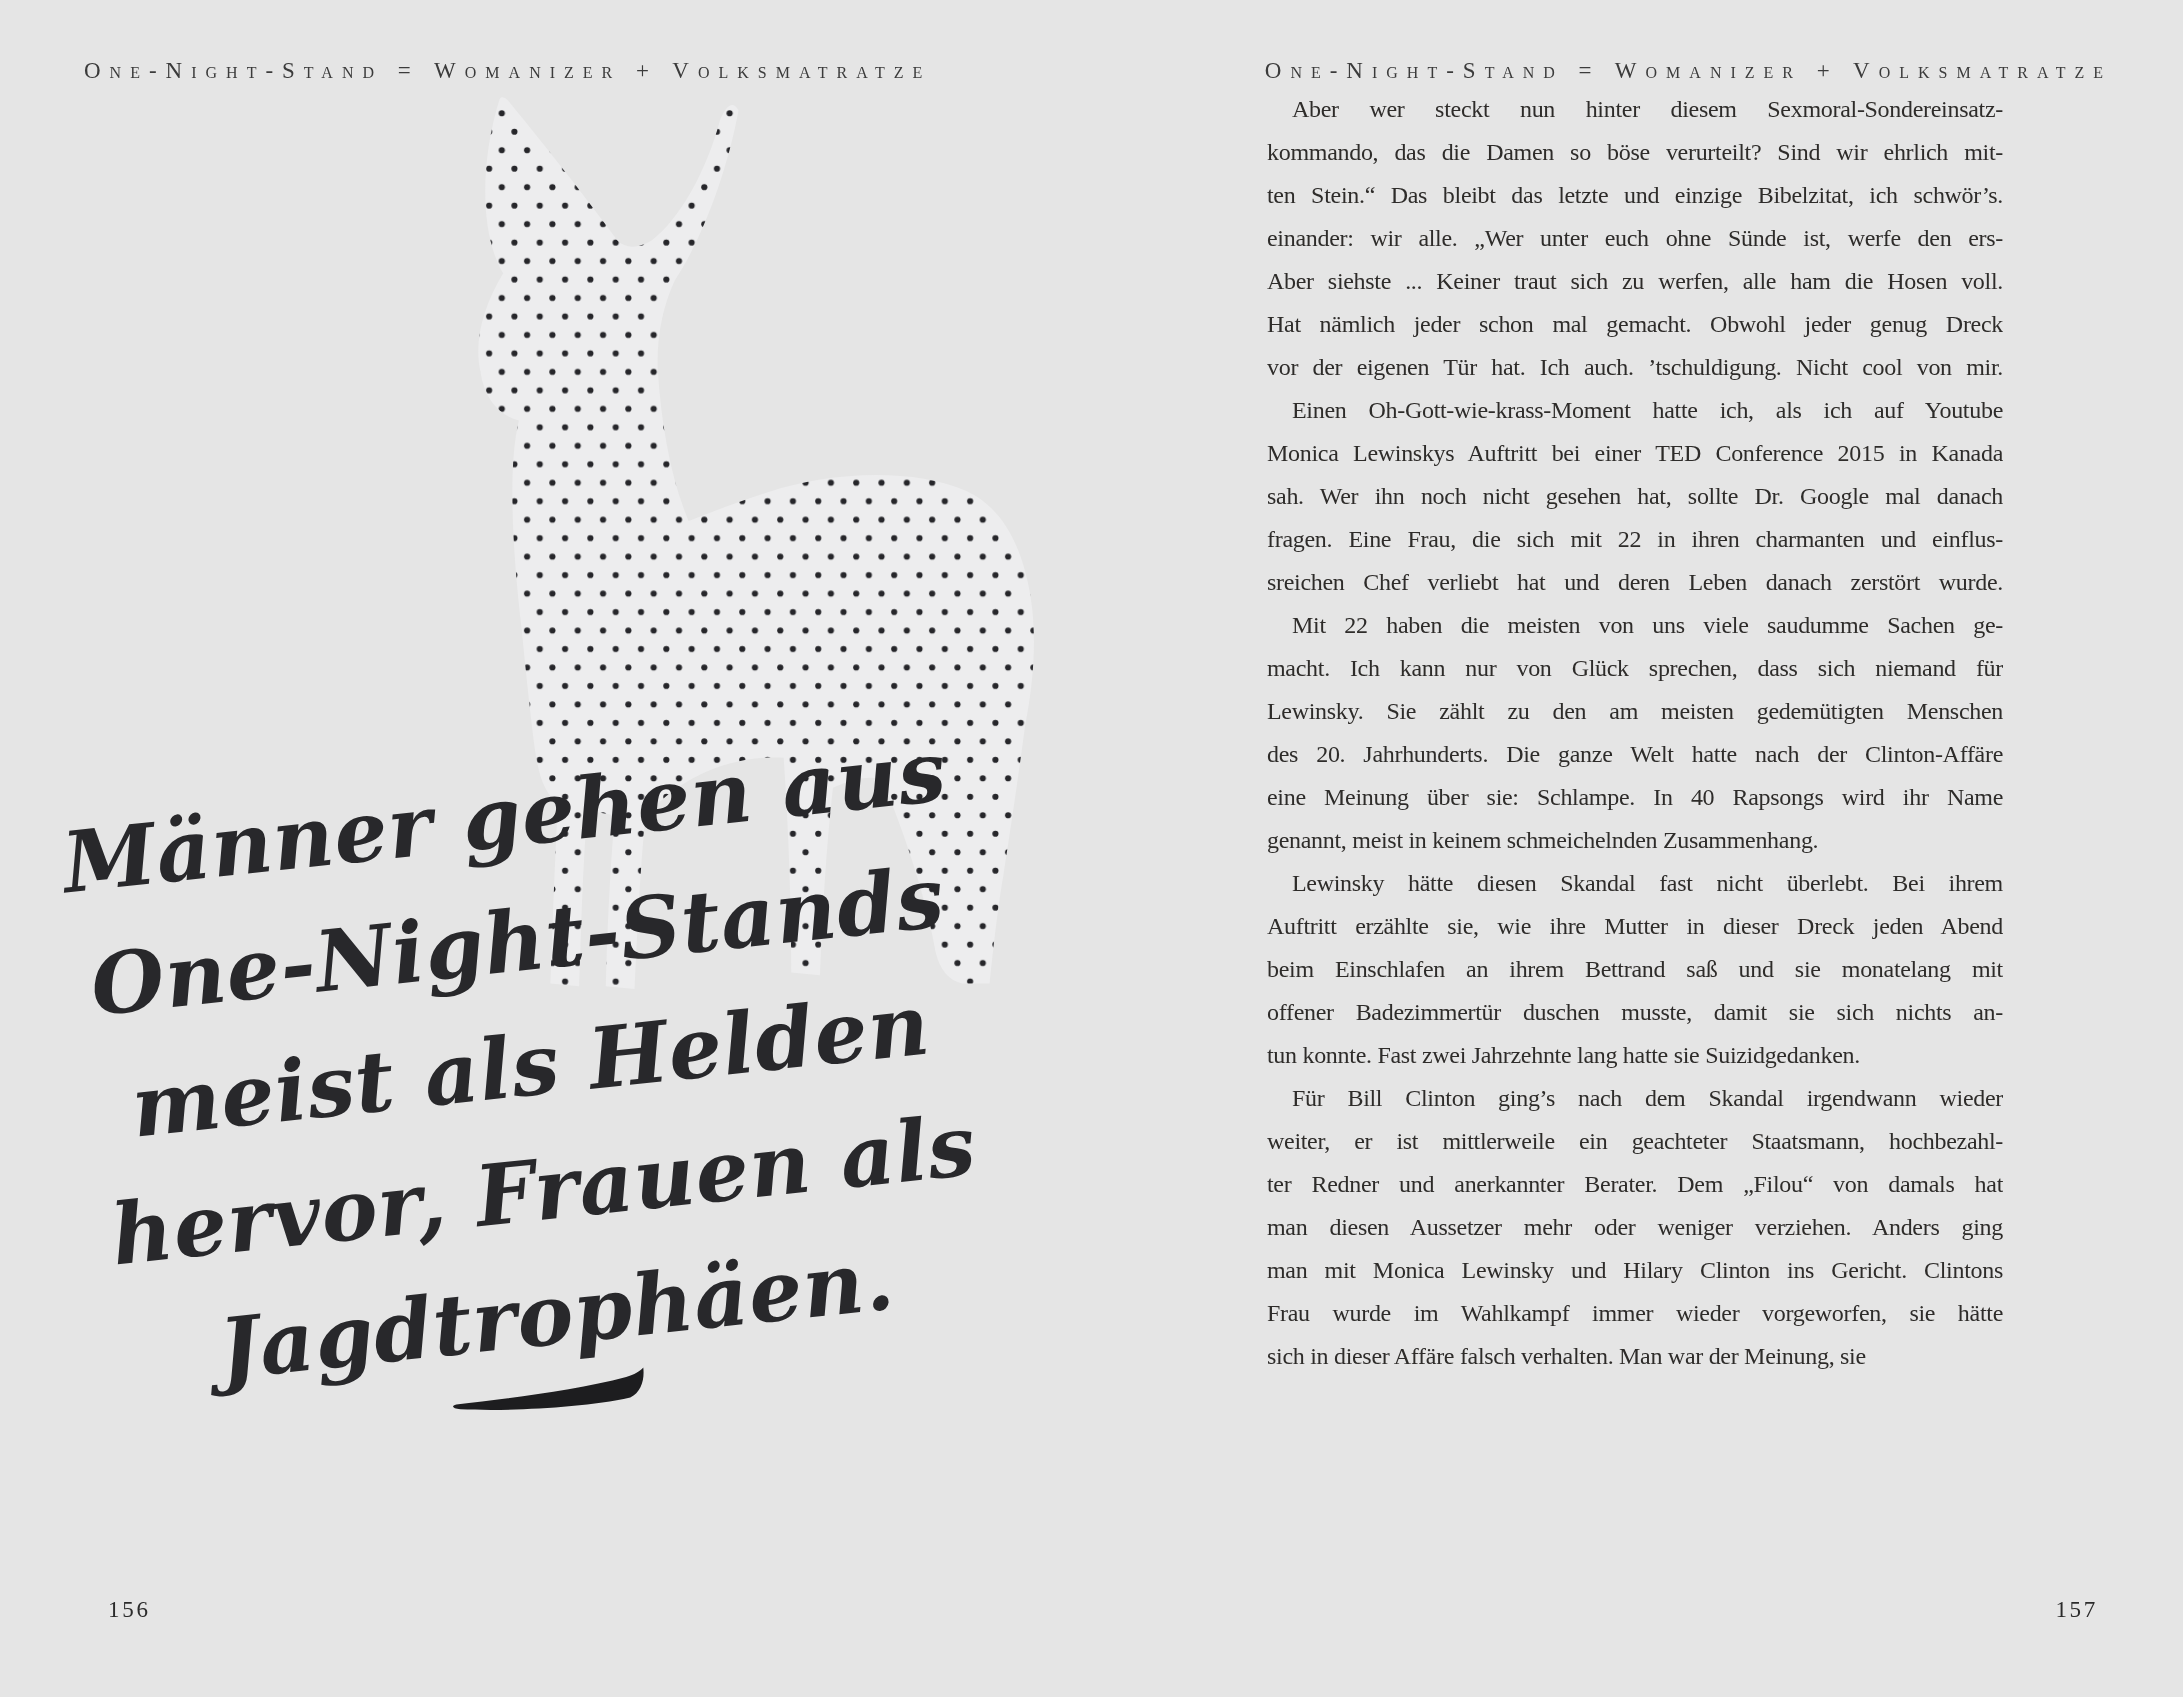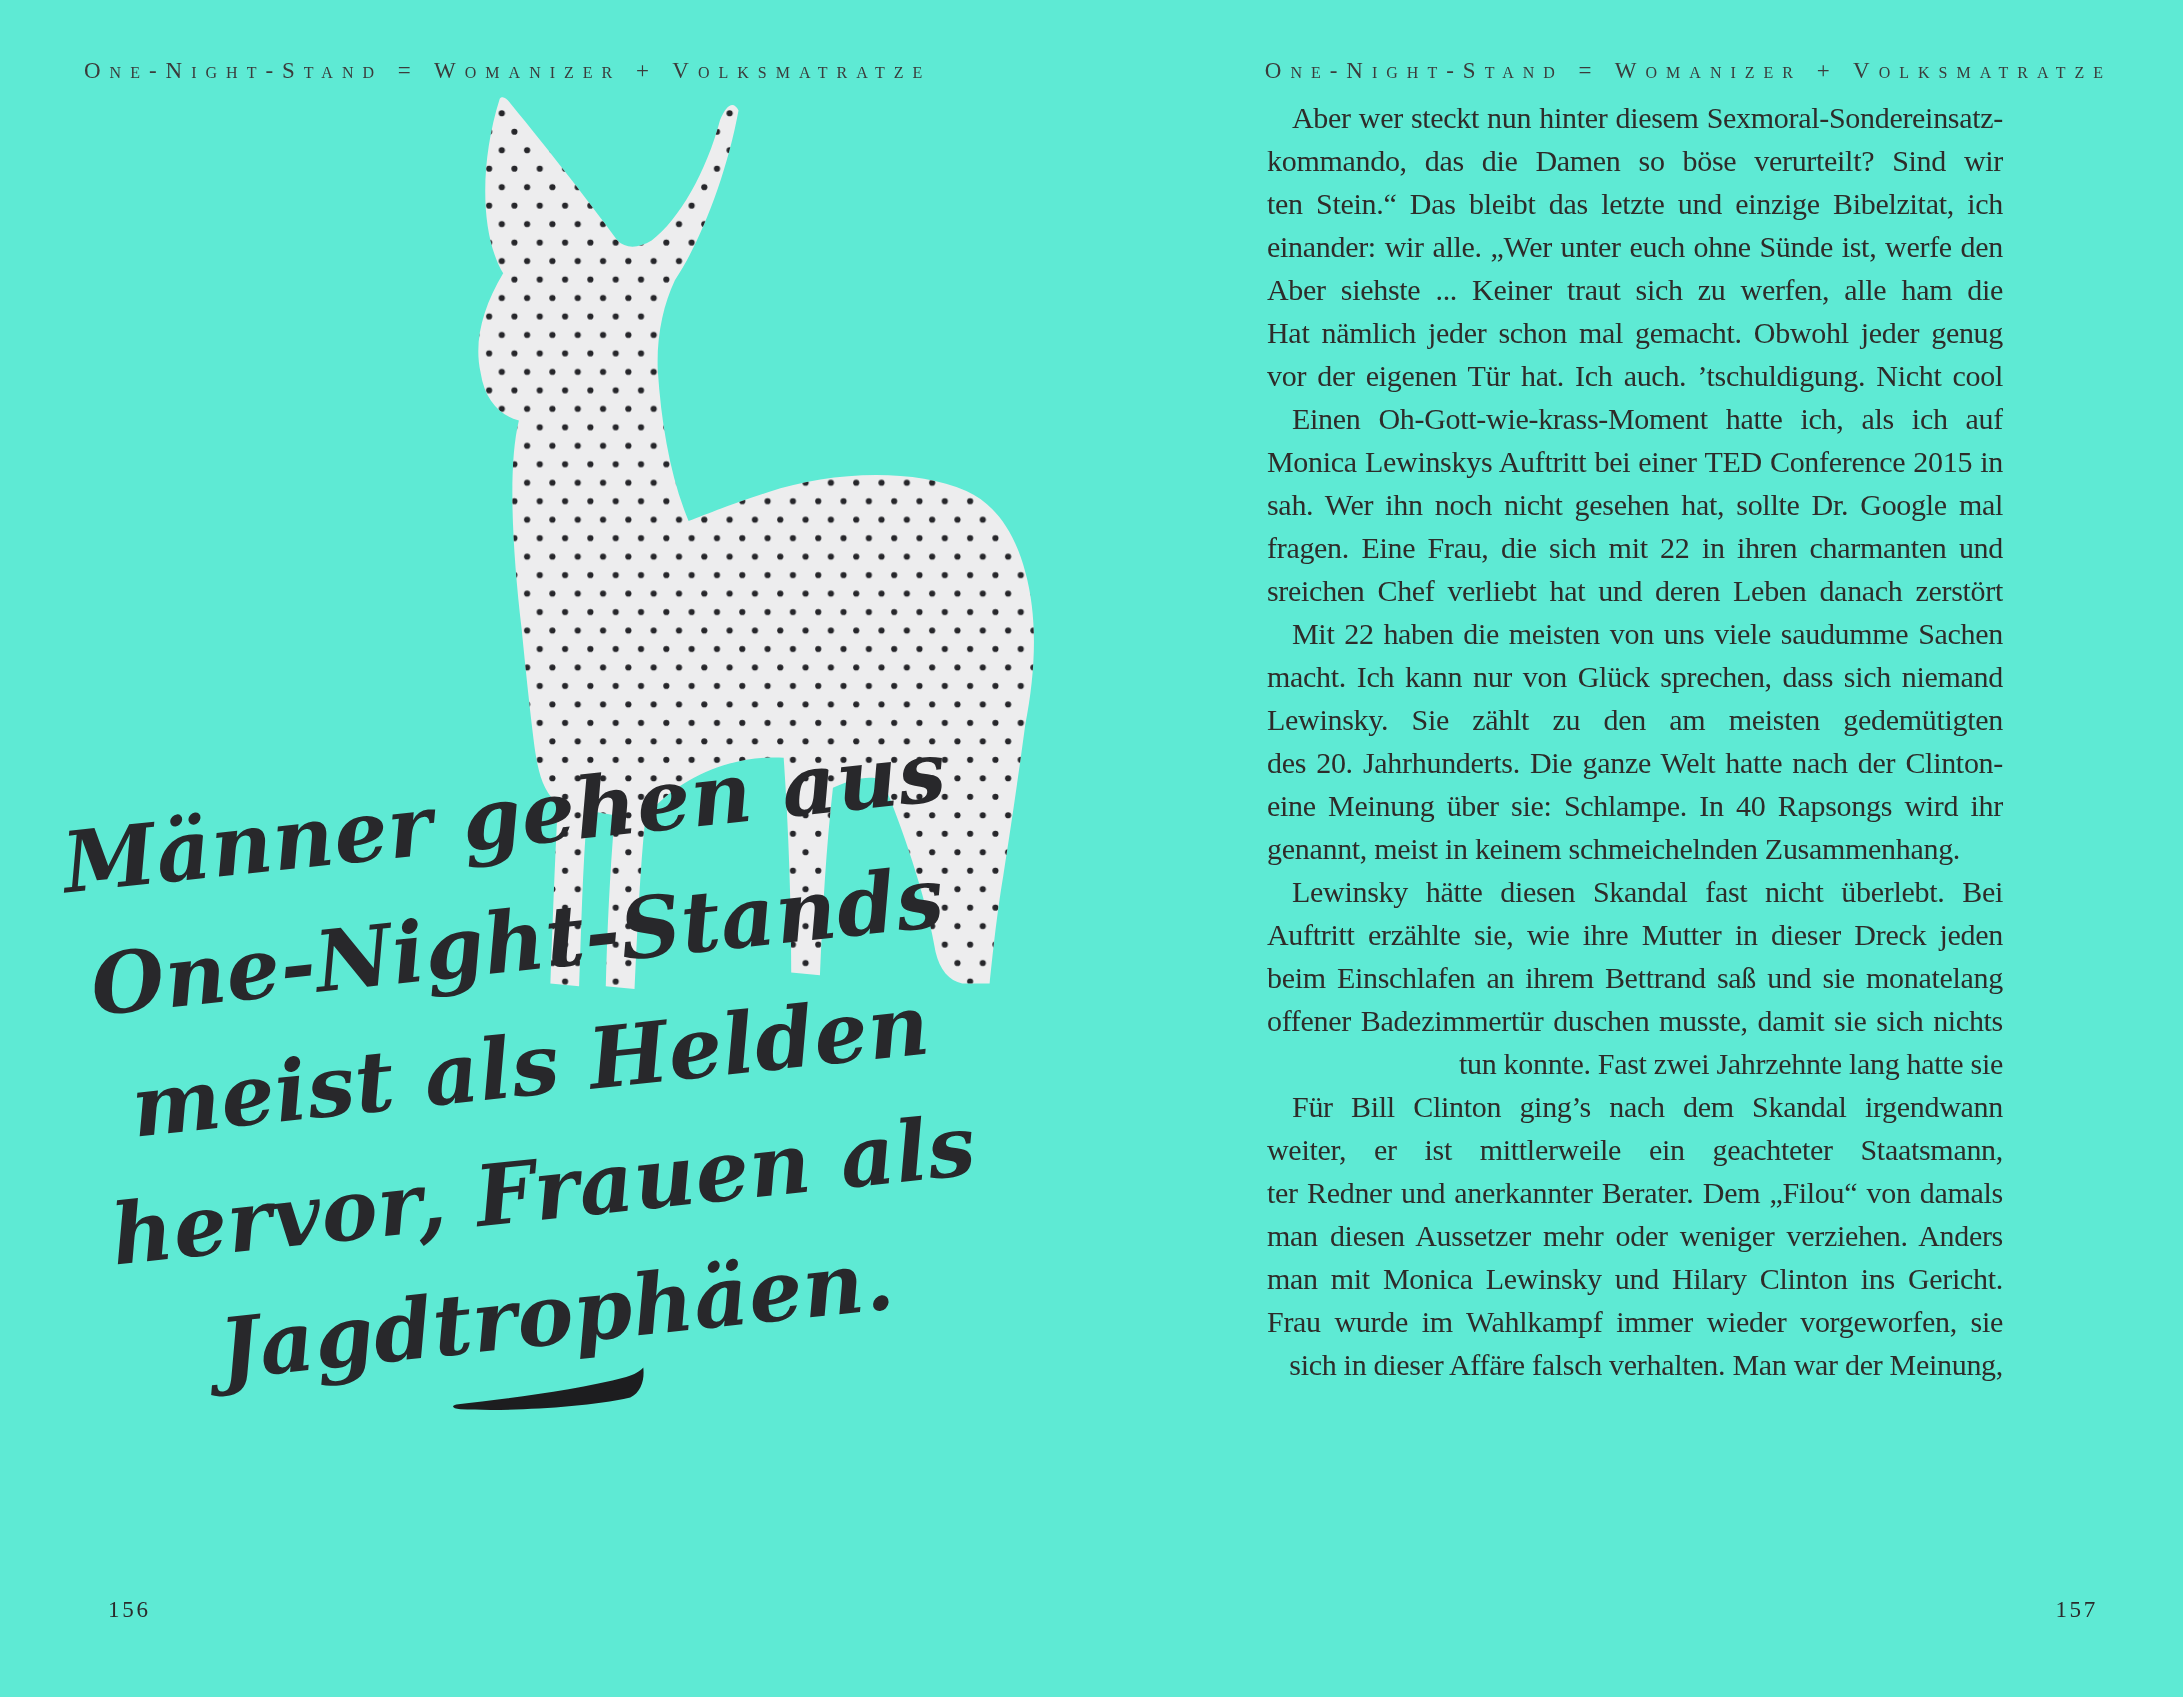--- a/index.html
+++ b/index.html
@@ -1,19 +1,19 @@
 <!DOCTYPE html>
 <html style="font-size:11px"><head>
 <meta charset="utf-8">
 <style>
   html,body{margin:0;padding:0;background:#ffffff;}
   .spread{
     position:relative;
     width:2183px;height:1698px;
-    background:#5eead4;
+    background:#e5e5e5;
     font-family:"Liberation Serif",serif;
     overflow:hidden;
   }
   
   .running-header{
     position:absolute;top:58px;
     font-variant:small-caps;
     font-size:23px;
     letter-spacing:9px;
     color:#3b3b3b;
@@ -49,22 +49,22 @@
     letter-spacing:0.7px;
     color:#28282b;
     white-space:nowrap;
   }
   .quote-line{height:125px;}
   
   .brush-underline{position:absolute;left:444px;top:1366px;width:226px;height:55px;}
   
   .body-text{
     position:absolute;
-    left:1267px;top:96px;width:736px;
-    font-size:30px;
+    left:1267px;top:88px;width:736px;
+    font-size:24px;
     letter-spacing:-0.3px;
     color:#2e2c2a;
   }
   .body-line{
     height:43px;
     line-height:43px;
     overflow:hidden;
     text-align:justify;
     text-align-last:justify;
   }

